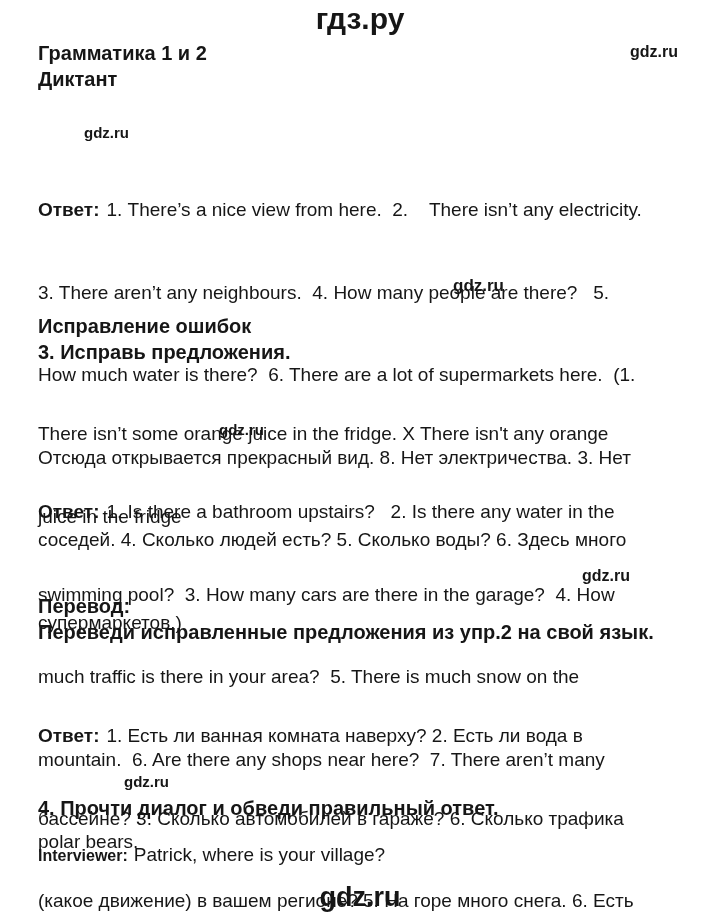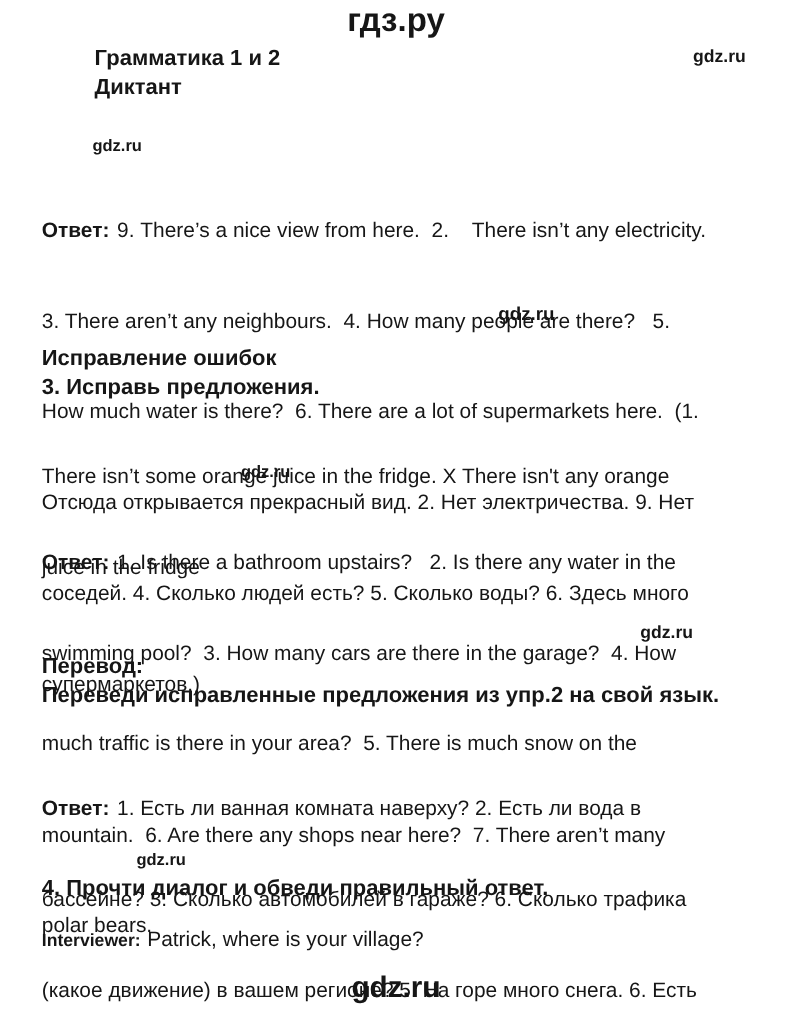--- a/index.html
+++ b/index.html
@@ -28,32 +28,32 @@
 </style>
 </head>
 <body>
 
 <div class="page">
 
   <div class="abs center site-title" style="top:2px;">гдз.ру</div>
 
   <div class="abs wm-md" style="top:43px; right:42px;">gdz.ru</div>
 
-  <div class="abs headings" style="top:40px; left:38px;margin-left:48px;">
+  <div class="abs headings" style="top:40px; left:38px;">
     <div>Грамматика 1 и 2</div>
     <div>Диктант</div>
   </div>
 
   <div class="abs wm-sm" style="top:124px; left:84px;">gdz.ru</div>
 
   <div class="abs body-text" style="top:141px; left:38px;">
-    <div class="line"><span class="lbl">Ответ:</span><span>9. There’s a nice view from here.  2.    There isn’t any electricity.</span></div>
+    <div class="line"><span class="lbl">Ответ:</span><span>1. There’s a nice view from here.  2.    There isn’t any electricity.</span></div>
     <div class="line">3. There aren’t any neighbours.  4. How many people are there?   5.</div>
     <div class="line">How much water is there?  6. There are a lot of supermarkets here.  (1.</div>
-    <div class="line">Отсюда открывается прекрасный вид. 2. Нет электричества. 9. Нет</div>
+    <div class="line">Отсюда открывается прекрасный вид. 8. Нет электричества. 3. Нет</div>
     <div class="line">соседей. 4. Сколько людей есть? 5. Сколько воды? 6. Здесь много</div>
     <div class="line">супермаркетов.)</div>
   </div>
 
   <div class="abs wm-inline" style="top:276px; left:453px;">gdz.ru</div>
 
   <div class="abs headings" style="top:313px; left:38px;">
     <div>Исправление ошибок</div>
     <div>3. Исправь предложения.</div>
   </div>

